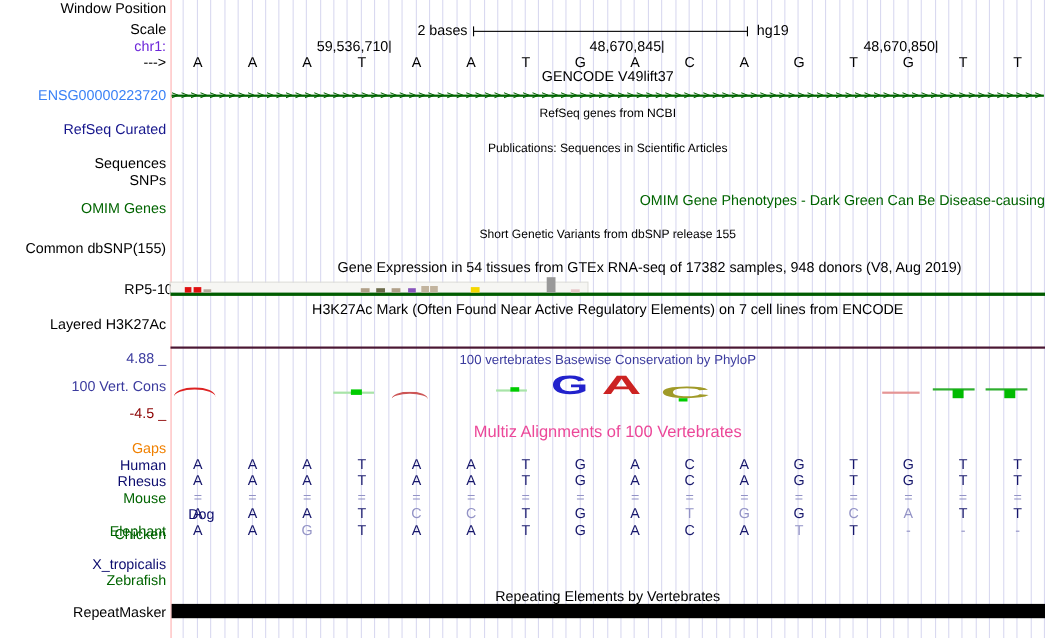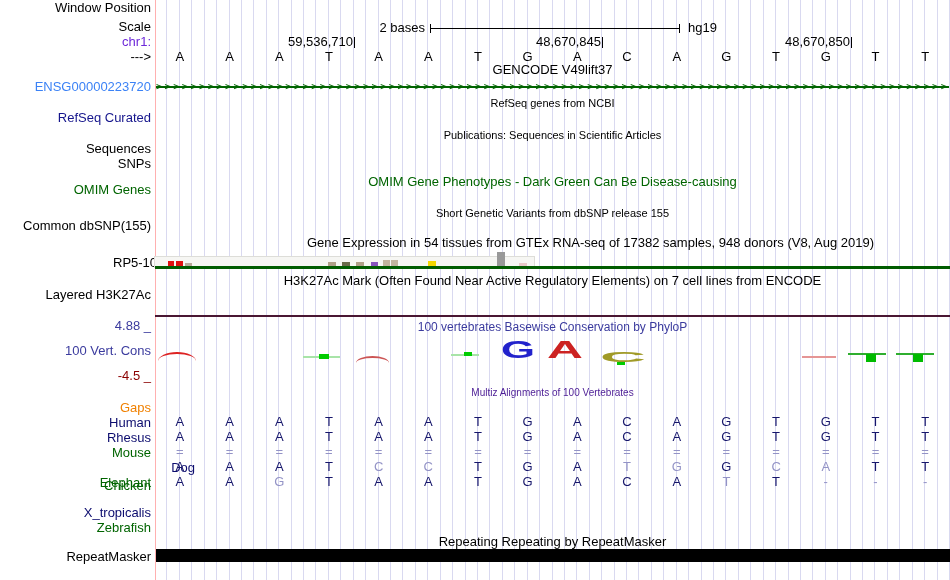--- a/index.html
+++ b/index.html
@@ -143,27 +143,27 @@
       <div class="left-label" style="top: 477px; color: rgb(0, 100, 0);">Elephant</div>
       <div class="left-label" style="top: 480px; color: rgb(0, 100, 0);">Chicken</div>
       <div class="left-label" style="top: 507px; color: rgb(12, 12, 110);">X_tropicalis</div>
       <div class="left-label" style="top: 522px; color: rgb(0, 100, 0);">Zebrafish</div>
       <div class="left-label" style="top: 551px; color: rgb(0, 0, 0);">RepeatMasker</div>
     </div>
   <div id="center-texts">
       <div class="center-text" style="top: 64px; color: rgb(0, 0, 0); font-size: 13px;">GENCODE V49lift37</div>
       <div class="center-text" style="top: 97px; color: rgb(0, 0, 0); font-size: 11px;">RefSeq genes from NCBI</div>
       <div class="center-text" style="top: 129px; color: rgb(0, 0, 0); font-size: 11px;">Publications: Sequences in Scientific Articles</div>
-      <div class="center-text" style="top: 176px; color: rgb(0, 100, 0); font-size: 13px;">OMIM Gene Phenotypes - Dark Green Can Be Disease-causing</div>
+      <div class="center-text" style="top: 176px; color: rgb(0, 100, 0); font-size: 13px; text-align: right;">OMIM Gene Phenotypes - Dark Green Can Be Disease-causing</div>
       <div class="center-text" style="top: 207px; color: rgb(0, 0, 0); font-size: 11px;">Short Genetic Variants from dbSNP release 155</div>
       <div class="center-text" style="top: 237px; color: rgb(0, 0, 0); font-size: 13px; padding-left: 38px;">Gene Expression in 54 tissues from GTEx RNA-seq of 17382 samples, 948 donors (V8, Aug 2019)</div>
       <div class="center-text" style="top: 275px; color: rgb(0, 0, 0); font-size: 13px;">H3K27Ac Mark (Often Found Near Active Regulatory Elements) on 7 cell lines from ENCODE</div>
       <div class="center-text" style="top: 321px; color: rgb(59, 59, 158); font-size: 12px;">100 vertebrates Basewise Conservation by PhyloP</div>
-      <div class="center-text" style="top: 387px; color: #4c1d95; font-size: 10px;">Multiz Alignments of 100 Vertebrates</div>
-      <div class="center-text" style="top: 536px; color: rgb(0, 0, 0); font-size: 13px;">Repeating Repeating by RepeatMasker</div>
+      <div class="center-text" style="top: 387px; color: #ec4899; font-size: 15px;">Multiz Alignments of 100 Vertebrates</div>
+      <div class="center-text" style="top: 536px; color: rgb(0, 0, 0); font-size: 13px;">Repeating Elements by Vertebrates</div>
     </div>
   <div id="seq-row">
       <div class="seq-letter" style="left: 155px; width: 49.6875px; top: 51px;">A</div>
       <div class="seq-letter" style="left: 204.688px; width: 49.6875px; top: 51px;">A</div>
       <div class="seq-letter" style="left: 254.375px; width: 49.6875px; top: 51px;">A</div>
       <div class="seq-letter" style="left: 304.062px; width: 49.6875px; top: 51px;">T</div>
       <div class="seq-letter" style="left: 353.75px; width: 49.6875px; top: 51px;">A</div>
       <div class="seq-letter" style="left: 403.438px; width: 49.6875px; top: 51px;">A</div>
       <div class="seq-letter" style="left: 453.125px; width: 49.6875px; top: 51px;">T</div>
       <div class="seq-letter" style="left: 502.812px; width: 49.6875px; top: 51px;">G</div>

